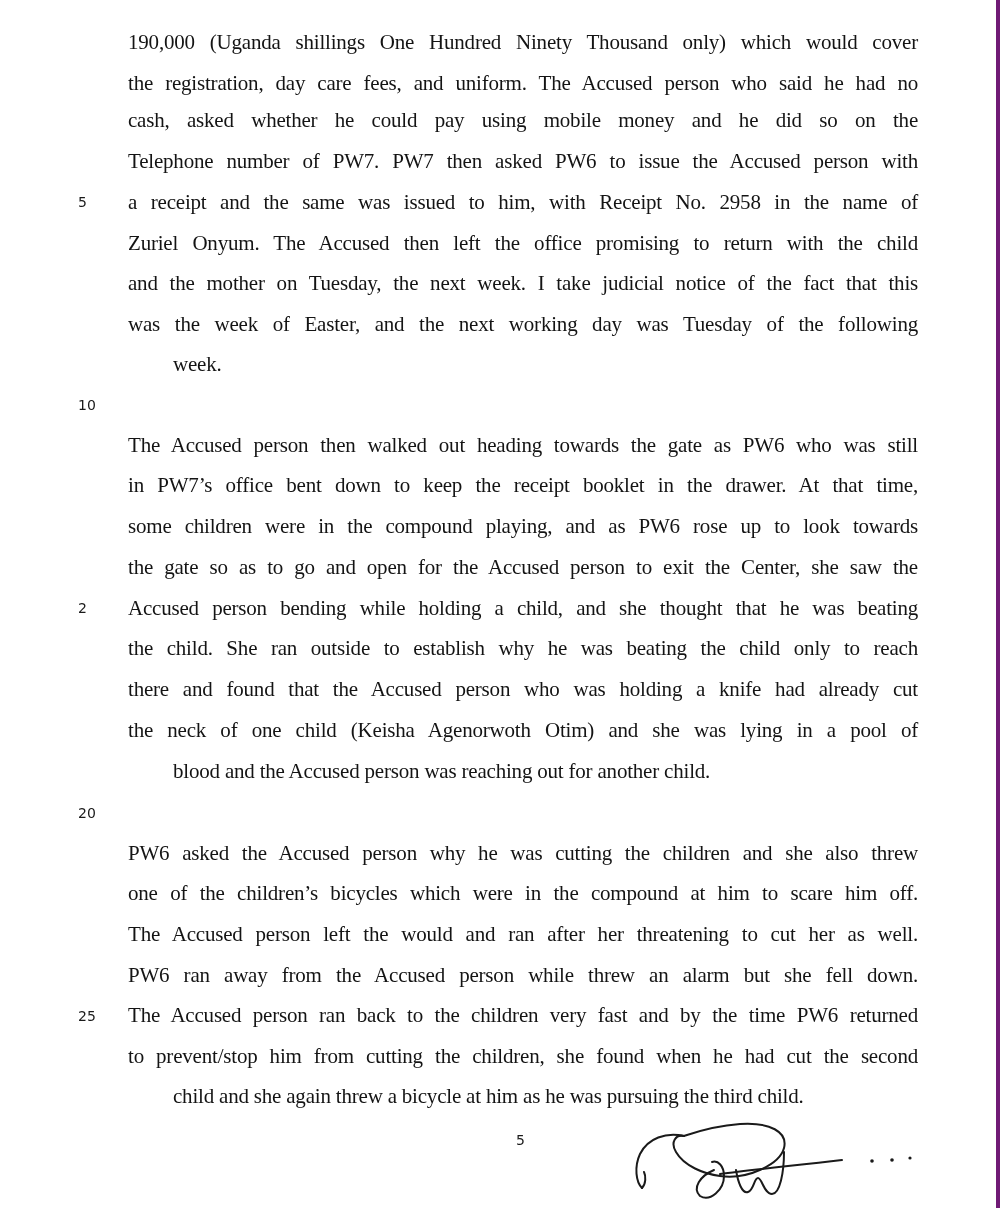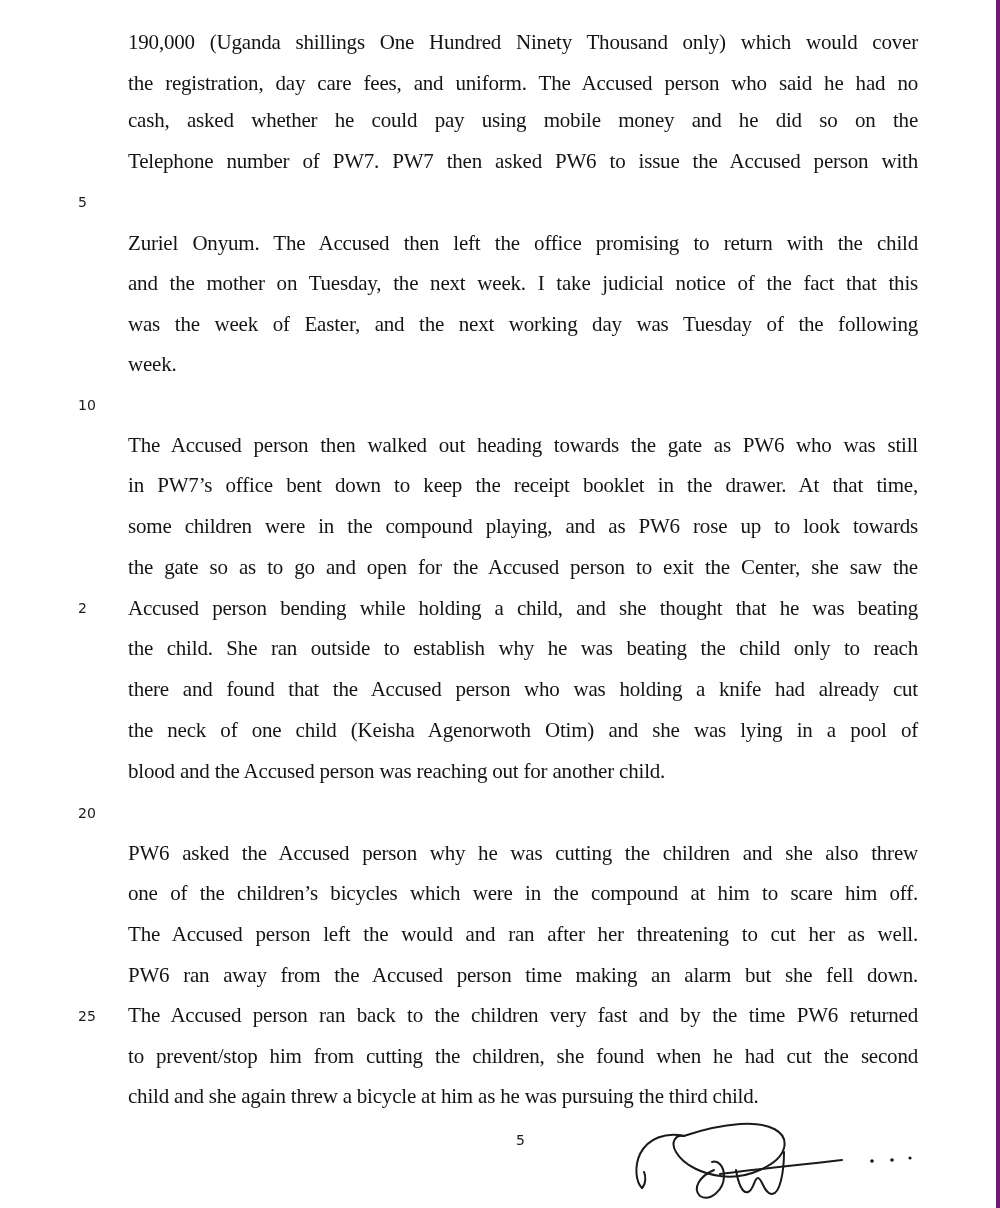--- a/index.html
+++ b/index.html
@@ -29,20 +29,21 @@
       font-size: 21px;
       color: #141414;
       white-space: nowrap;
       line-height: 26px;
       text-align: justify;
       text-align-last: justify;
       letter-spacing: -0.2px;
     }
     .line.last {
       text-align-last: left;
+      margin-left: 45px;
     }
     .lineno {
       position: absolute;
       left: 78px;
       width: 24px;
       font-family: "DejaVu Sans", "Liberation Sans", sans-serif;
       font-size: 14px;
       color: #1a1a1a;
       line-height: 20px;
     }
@@ -65,20 +66,21 @@
 </head>
 <body>
 
 <div class="page">
 
   <div class="line" style="top:29px">190,000 (Uganda shillings One Hundred Ninety Thousand only) which would cover</div>
   <div class="line" style="top:70px">the registration, day care fees, and uniform. The Accused person who said he had no</div>
   <div class="line" style="top:107px">cash, asked whether he could pay using mobile money and he did so on the</div>
   <div class="line" style="top:148px">Telephone number of PW7.  PW7 then asked PW6 to issue the Accused person with</div>
   <div class="lineno" style="top:192px">5</div>
+  <div class="line" style="top:189px">a receipt and the same was issued to him, with Receipt No. 2958 in the name of</div>
   <div class="line" style="top:230px">Zuriel Onyum. The Accused then left the office promising to return with the child</div>
   <div class="line" style="top:270px">and the mother on Tuesday, the next week. I take judicial notice of the fact that this</div>
   <div class="line" style="top:311px">was the week of Easter, and the next working day was Tuesday of the following</div>
   <div class="line last" style="top:351px">week.</div>
 
   <div class="lineno" style="top:395px">10</div>
 
   <div class="line" style="top:432px">The Accused person then walked out heading towards the gate as PW6 who was still</div>
   <div class="line" style="top:472px">in PW7’s office bent down to keep the receipt booklet in the drawer. At that time,</div>
   <div class="line" style="top:513px">some children were in the compound playing, and as PW6 rose up to look towards</div>
@@ -88,21 +90,21 @@
   <div class="line" style="top:635px">the child. She ran outside to establish why he was beating the child only to reach</div>
   <div class="line" style="top:676px">there and found that the Accused person who was holding a knife had already cut</div>
   <div class="line" style="top:717px">the neck of one child (Keisha Agenorwoth Otim) and she was lying in a pool of</div>
   <div class="line last" style="top:758px">blood and the Accused person was reaching out for another child.</div>
 
   <div class="lineno" style="top:803px">20</div>
 
   <div class="line" style="top:840px">PW6 asked the Accused person why he was cutting the children and she also threw</div>
   <div class="line" style="top:880px">one of the children’s bicycles which were in the compound at him to scare him off.</div>
   <div class="line" style="top:921px">The Accused person left the would and ran after her threatening to cut her as well.</div>
-  <div class="line" style="top:962px">PW6 ran away from the Accused person time making an alarm but she fell down.</div>
+  <div class="line" style="top:962px">PW6 ran away from the Accused person while threw an alarm but she fell down.</div>
   <div class="lineno" style="top:1006px">25</div>
   <div class="line" style="top:1002px">The Accused person ran back to the children very fast and by the time PW6 returned</div>
   <div class="line" style="top:1043px">to prevent/stop him from cutting the children, she found when he had cut the second</div>
   <div class="line last" style="top:1083px">child and she again threw a bicycle at him as he was pursuing the third child.</div>
 
   <div class="pagenum">5</div>
 
   <div class="signature">
     <svg width="300" height="90" viewBox="0 0 300 90">
       <g fill="none" stroke="#1a1a1a" stroke-width="2" stroke-linecap="round" stroke-linejoin="round">

